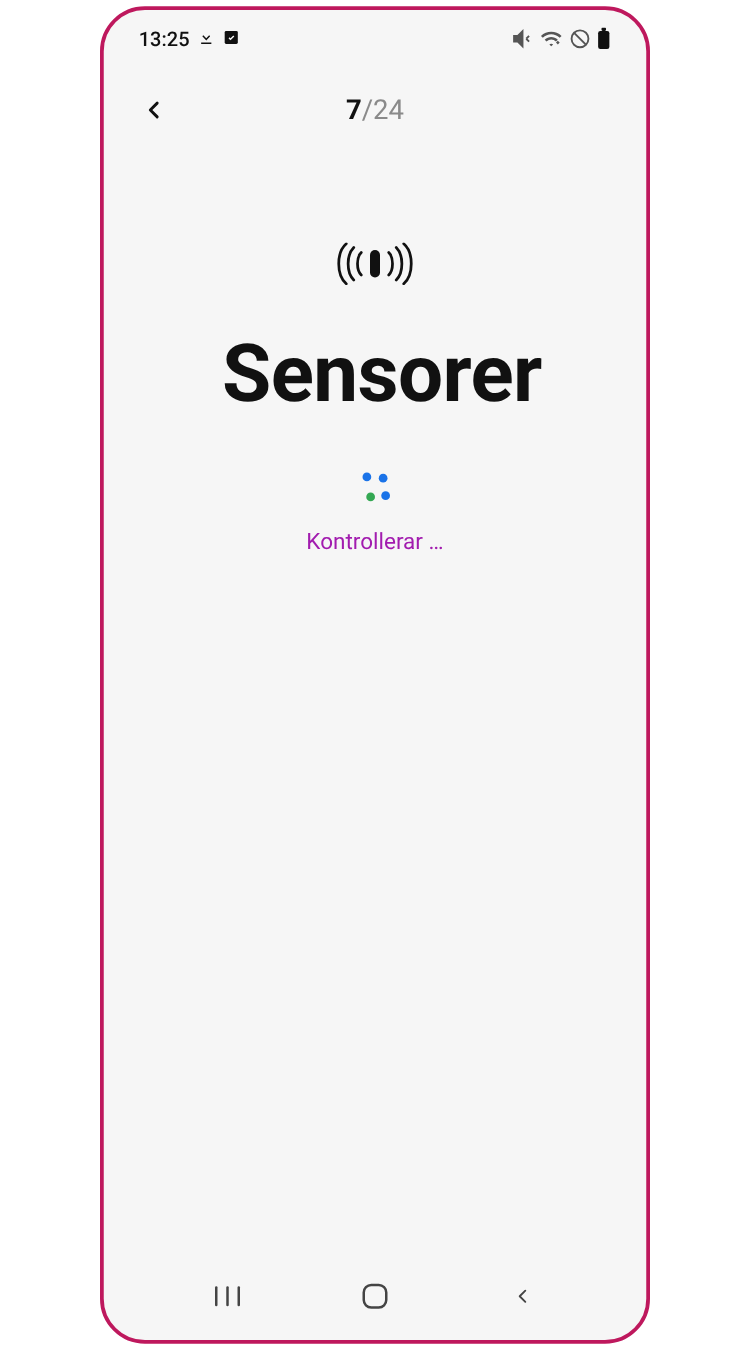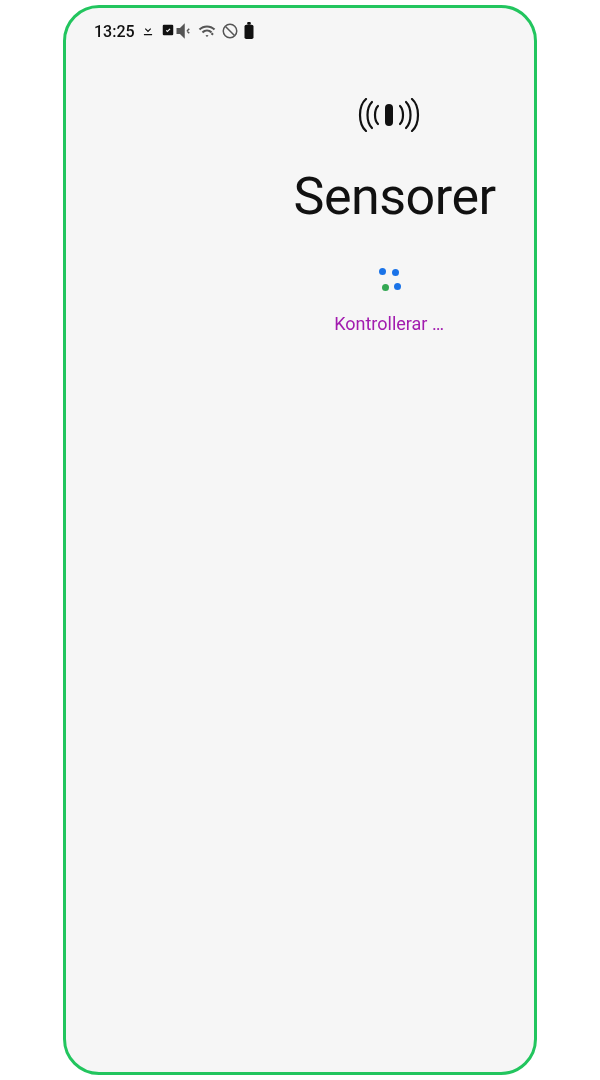--- a/index.html
+++ b/index.html
@@ -6,29 +6,29 @@
   body {
     width: 600px;
     height: 1080px;
     background: #fff;
     font-family: -apple-system, BlinkMacSystemFont, "Segoe UI", Roboto, sans-serif;
     display: flex;
     align-items: center;
     justify-content: center;
   }
   .device-frame {
-    width: 474px;
+    width: 440px;
     height: 1070px;
-    border: 3px solid #22c55e;
+    border: 3px solid #be185d;
     border-radius: 36px;
     background: #f6f6f6;
     position: relative;
     overflow: hidden;
     display: flex;
-    flex-direction: row;
+    flex-direction: column;
   }
   .status-bar {
     display: flex;
     justify-content: space-between;
     align-items: center;
     padding: 10px 28px 0 28px;
     height: 36px;
     font-size: 16px;
     font-weight: 500;
     color: #111;
@@ -62,22 +62,22 @@
     flex: 1;
     display: flex;
     flex-direction: column;
     align-items: center;
     padding-top: 90px;
   }
   .sensor-icon {
     margin-bottom: 30px;
   }
   .title {
-    font-size: 52px;
-    font-weight: 400;
+    font-size: 64px;
+    font-weight: 700;
     color: #111;
     letter-spacing: -0.5px;
     margin-bottom: 40px;
     margin-left: 11px;
   }
   .spinner {
     width: 26px;
     height: 26px;
     position: relative;
     margin-bottom: 20px;
@@ -151,20 +151,30 @@
       </span>
       <span>
         <svg width="12" height="18" viewBox="0 0 12 20" fill="#111">
             <rect x="1" y="3" width="10" height="16" rx="2"></rect>
             <rect x="4" y="0" width="4" height="3" rx="1"></rect>
           </svg>
       </span>
     </div>
   </div>
 
+  <div class="header">
+    <div class="back-btn">
+      <svg width="22" height="22" viewBox="0 0 24 24" fill="none" stroke="#111" stroke-width="2.5" stroke-linecap="round" stroke-linejoin="round">
+          <polyline points="15 18 9 12 15 6"></polyline>
+        </svg>
+    </div>
+    <div class="progress">
+      <span class="current">7</span><span>/24</span>
+    </div>
+  </div>
 
   <div class="content">
     <div class="sensor-icon">
       <svg width="64" height="34" viewBox="0 0 64 34">
         <rect x="28" y="6" width="8" height="22" rx="4" fill="#111"></rect>
         <path d="M21 8 C17 12, 17 22, 21 26" stroke="#111" stroke-width="2.2" fill="none" stroke-linecap="round"></path>
         <path d="M15 4 C9 10, 9 24, 15 30" stroke="#111" stroke-width="2.2" fill="none" stroke-linecap="round"></path>
         <path d="M9 1 C1 8, 1 26, 9 33" stroke="#111" stroke-width="2.2" fill="none" stroke-linecap="round"></path>
         <path d="M43 8 C47 12, 47 22, 43 26" stroke="#111" stroke-width="2.2" fill="none" stroke-linecap="round"></path>
         <path d="M49 4 C55 10, 55 24, 49 30" stroke="#111" stroke-width="2.2" fill="none" stroke-linecap="round"></path>

